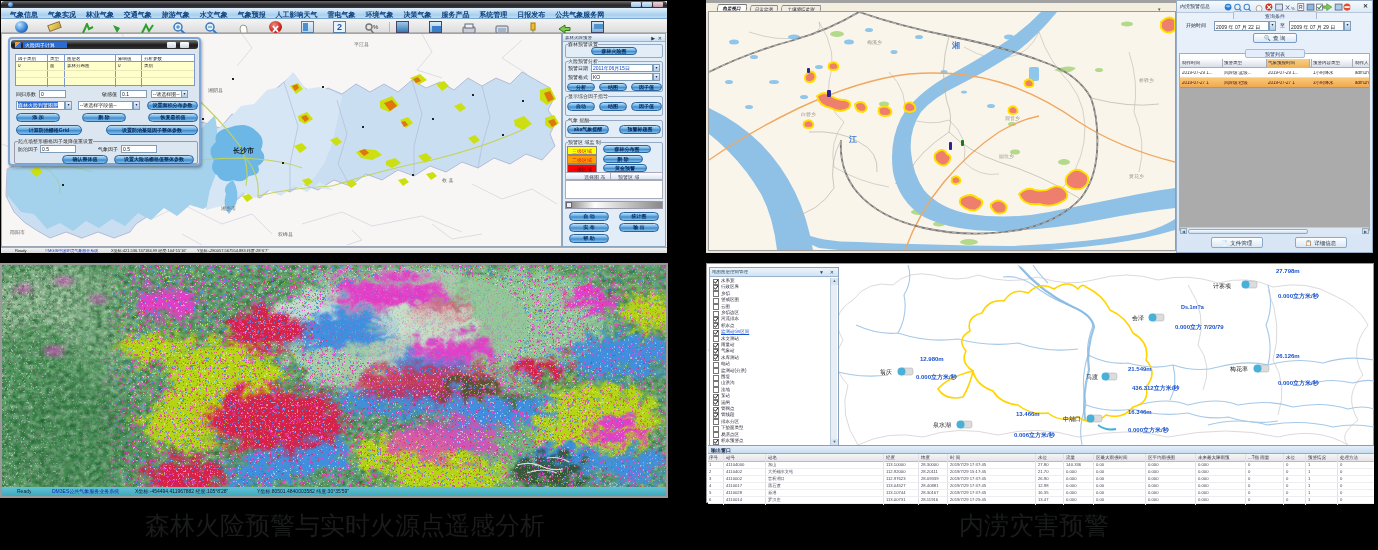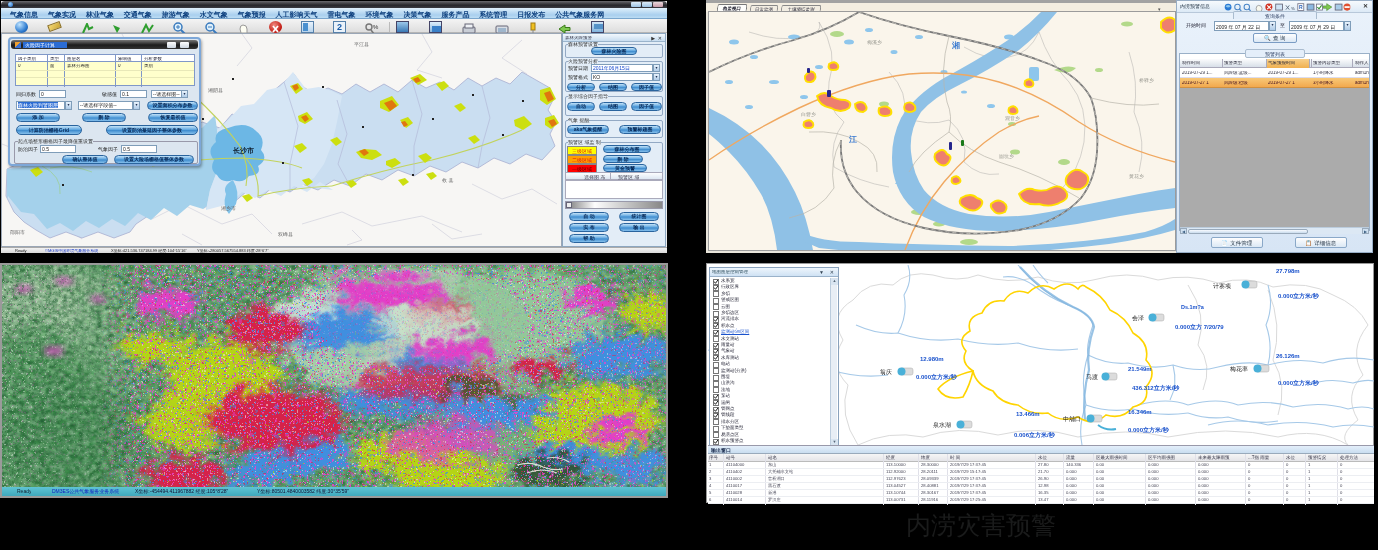--- a/index.html
+++ b/index.html
@@ -1164,14 +1164,15 @@
             <div style="position:absolute;left:440px;top:0;font-size:4.2px;color:#445;white-space:nowrap;">0.000</div>
             <div style="position:absolute;left:490px;top:0;font-size:4.2px;color:#445;white-space:nowrap;">0.000</div>
             <div style="position:absolute;left:540px;top:0;font-size:4.2px;color:#445;white-space:nowrap;">0</div>
             <div style="position:absolute;left:578px;top:0;font-size:4.2px;color:#445;white-space:nowrap;">0</div>
             <div style="position:absolute;left:600px;top:0;font-size:4.2px;color:#445;white-space:nowrap;">1</div>
             <div style="position:absolute;left:632px;top:0;font-size:4.2px;color:#445;white-space:nowrap;">0</div>
           </div>
         </div>
  </div>
 </div>
-<div class="cap" style="left:906px;top:509px;">内涝灾害预警</div>
+<div class="cap" style="left:145px;top:509px;">森林火险预警与实时火源点遥感分析</div>
+<div class="cap" style="left:959px;top:509px;">内涝灾害预警</div>
 </div>
 
 </body></html>

